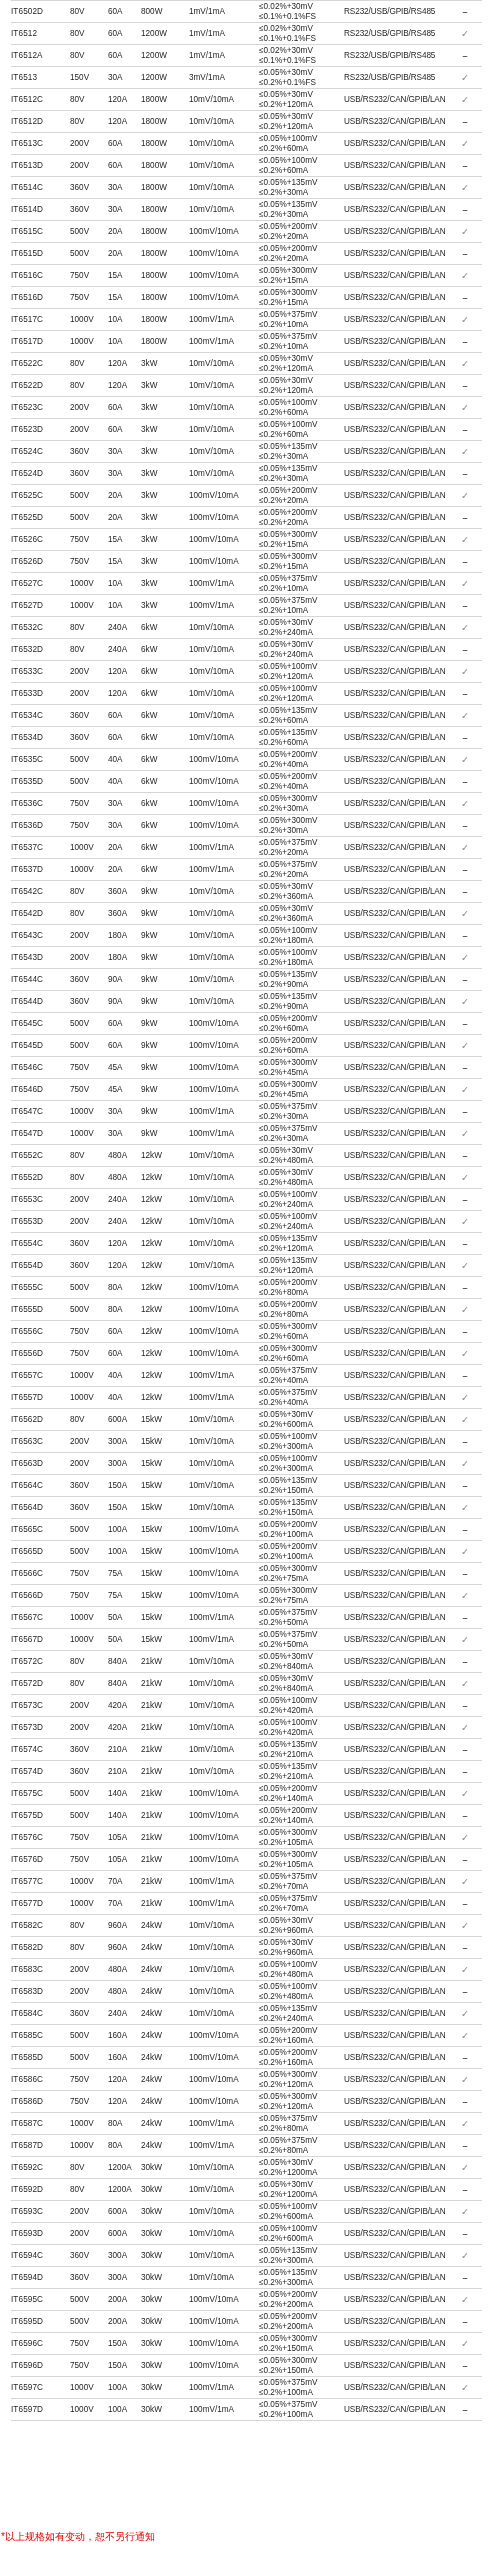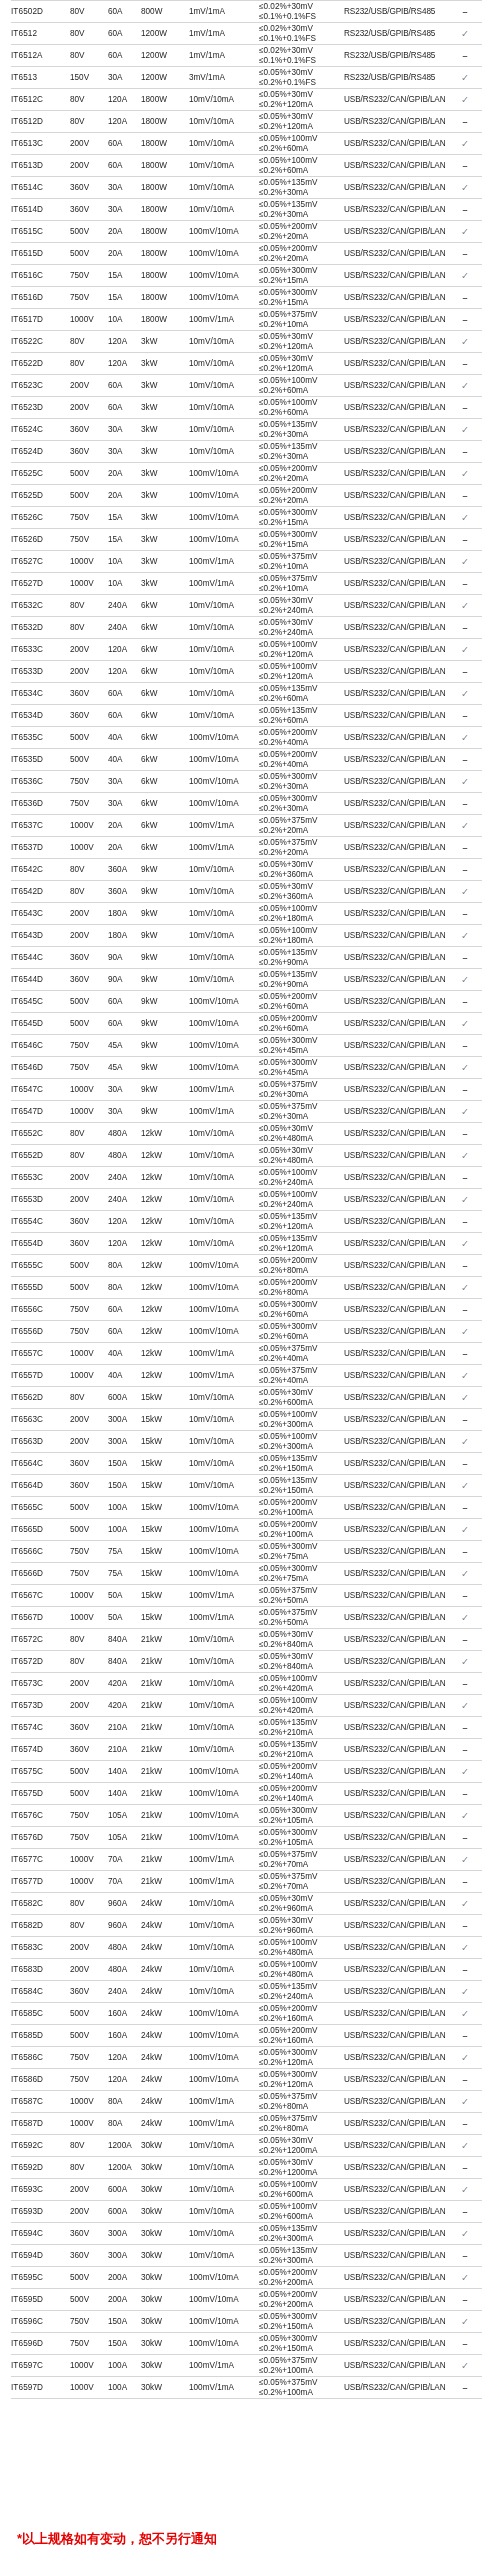--- a/index.html
+++ b/index.html
@@ -31,24 +31,24 @@
   }
   td.model { padding-left:5.2px; letter-spacing:0.1px; }
   td.acc { font-size:7.8px; }
   td.acc div { line-height:9.3px; }
   td.ifaces { letter-spacing:-0.1px; }
   td.mark { text-align:center; }
   .check-glyph { color:#7c8b97; font-size:9.7px; }
   .dash-glyph { color:#4d4d4d; font-size:9px; font-weight:bold; }
   .footnote {
     position:absolute;
-    top:2530px; left:17px;
+    top:2530px; left:1px;
     color:#e60000;
-    font-size:13px;
-    font-weight:bold;
+    font-size:10px;
+    font-weight:normal;
   }
 </style>
 </head>
 <body>
 
 <table class="spec-table">
   <colgroup>
     <col style="width:59px">
       <col style="width:38px">
       <col style="width:33px">
@@ -235,20 +235,33 @@
         <td class="power">1800W</td>
         <td class="res">100mV/10mA</td>
         <td class="acc">
           <div>≤0.05%+300mV</div>
           <div>≤0.2%+15mA</div>
         </td>
         <td class="ifaces">USB/RS232/CAN/GPIB/LAN</td>
         <td class="mark"><span class="dash-glyph">–</span></td>
       </tr>
       <tr>
+        <td class="model">IT6517C</td>
+        <td class="volt">1000V</td>
+        <td class="curr">10A</td>
+        <td class="power">1800W</td>
+        <td class="res">100mV/1mA</td>
+        <td class="acc">
+          <div>≤0.05%+375mV</div>
+          <div>≤0.2%+10mA</div>
+        </td>
+        <td class="ifaces">USB/RS232/CAN/GPIB/LAN</td>
+        <td class="mark"><span class="check-glyph">✓</span></td>
+      </tr>
+      <tr>
         <td class="model">IT6517D</td>
         <td class="volt">1000V</td>
         <td class="curr">10A</td>
         <td class="power">1800W</td>
         <td class="res">100mV/1mA</td>
         <td class="acc">
           <div>≤0.05%+375mV</div>
           <div>≤0.2%+10mA</div>
         </td>
         <td class="ifaces">USB/RS232/CAN/GPIB/LAN</td>

